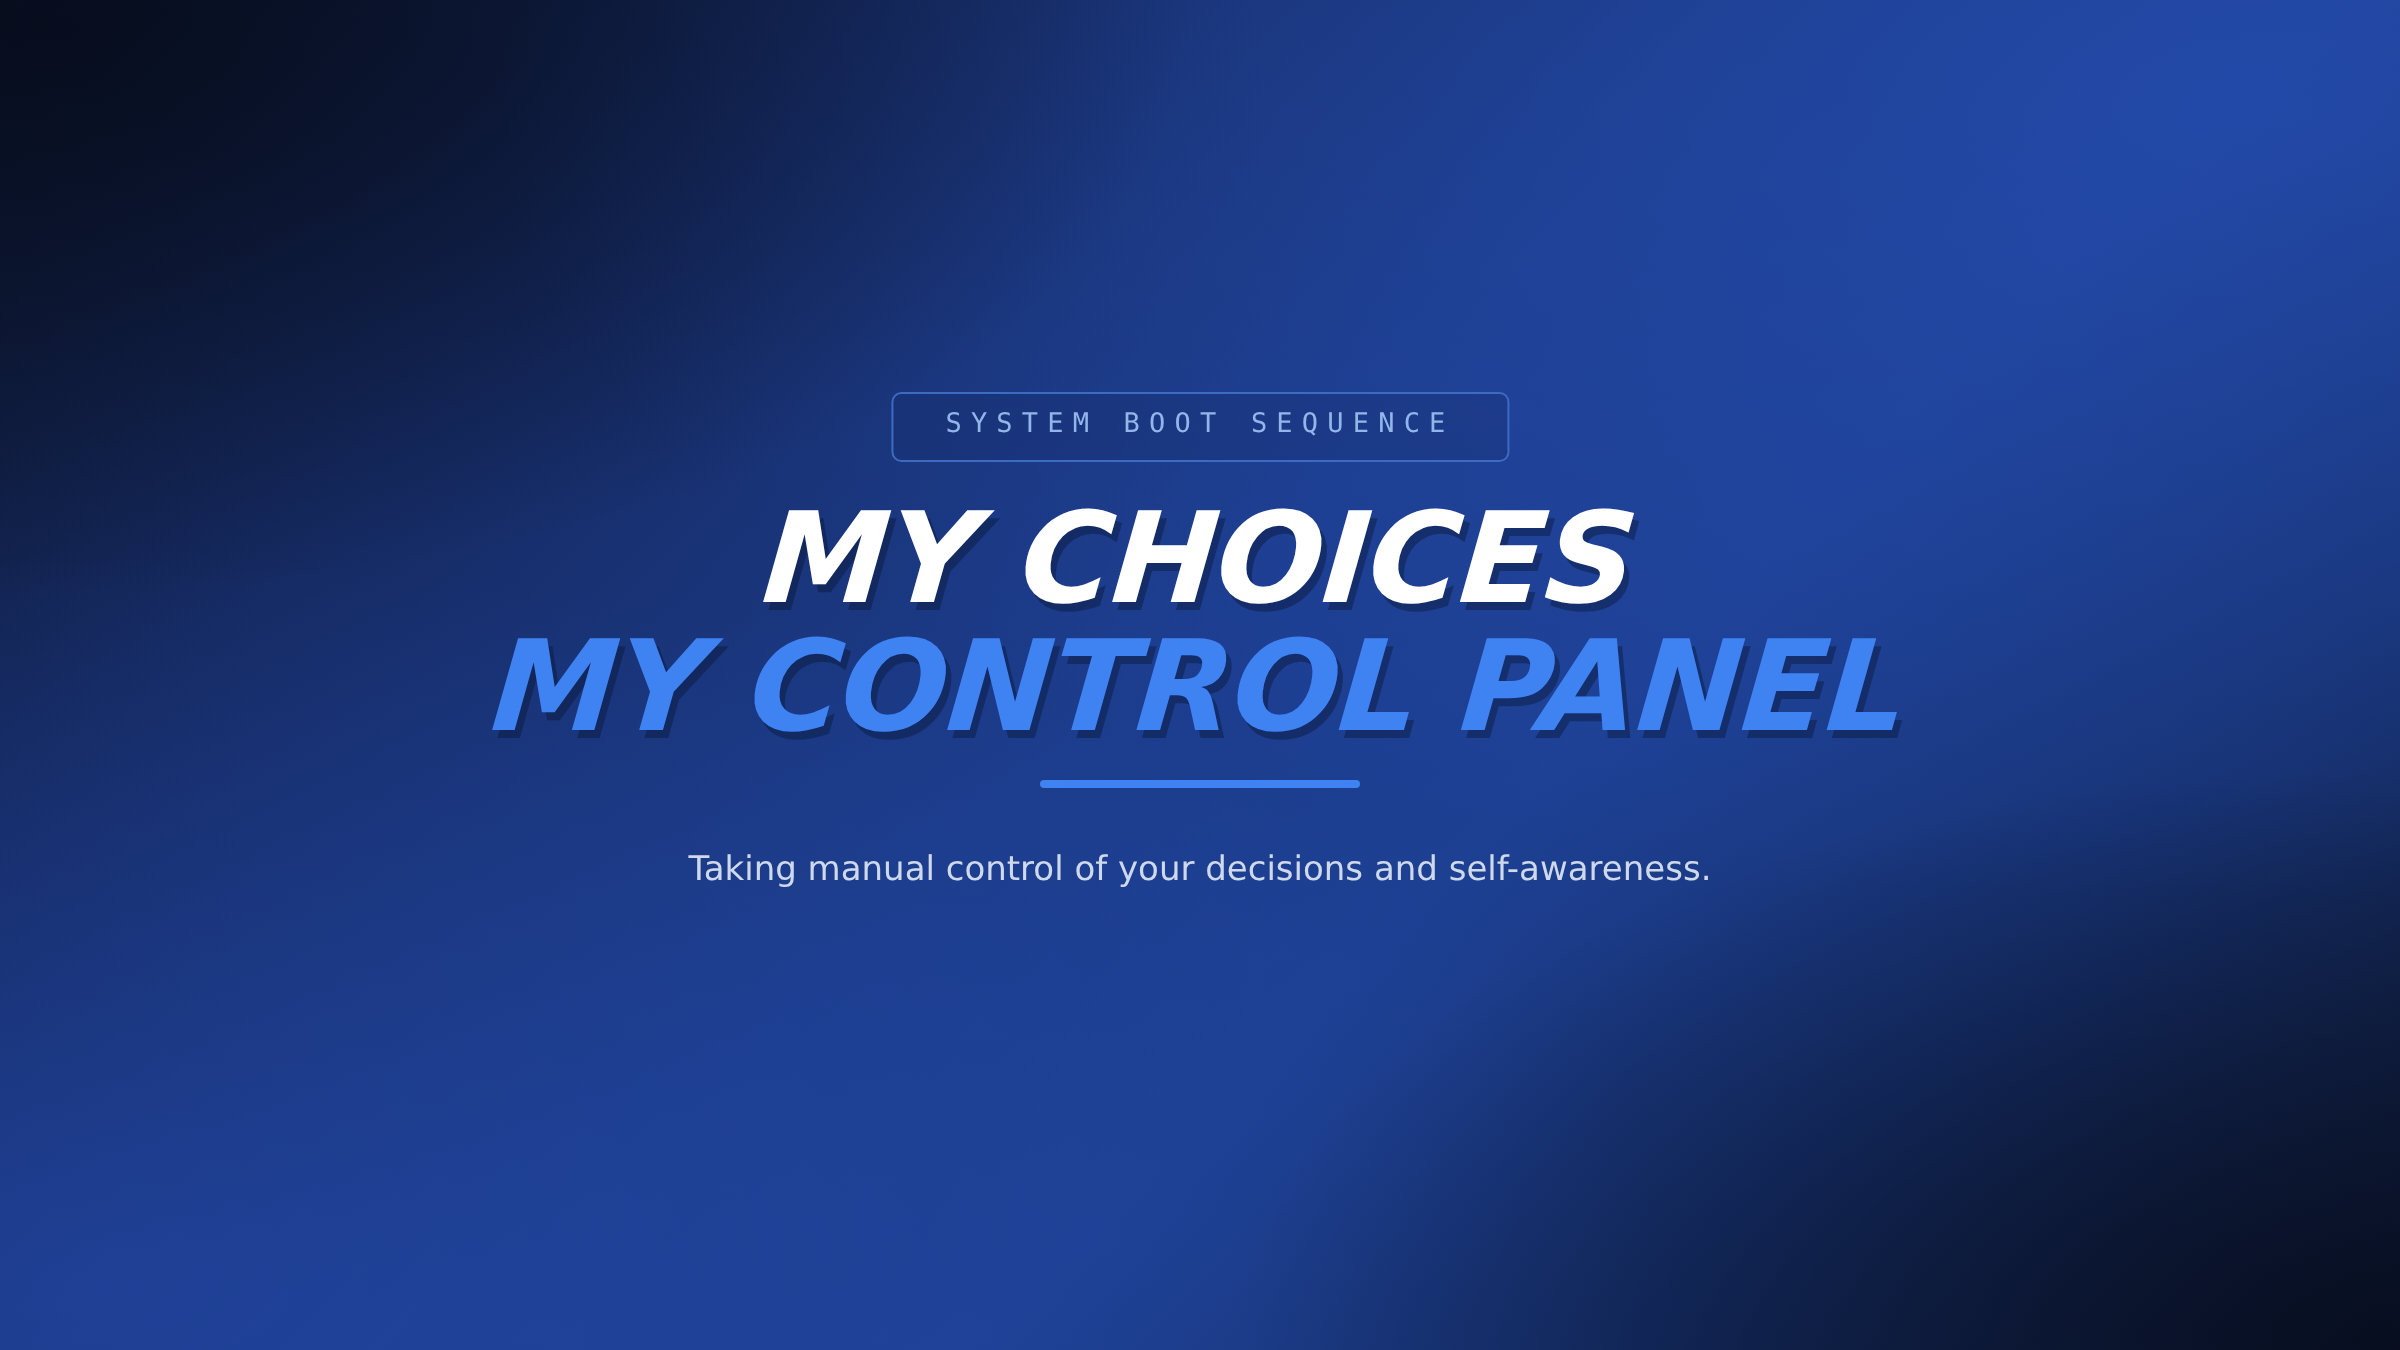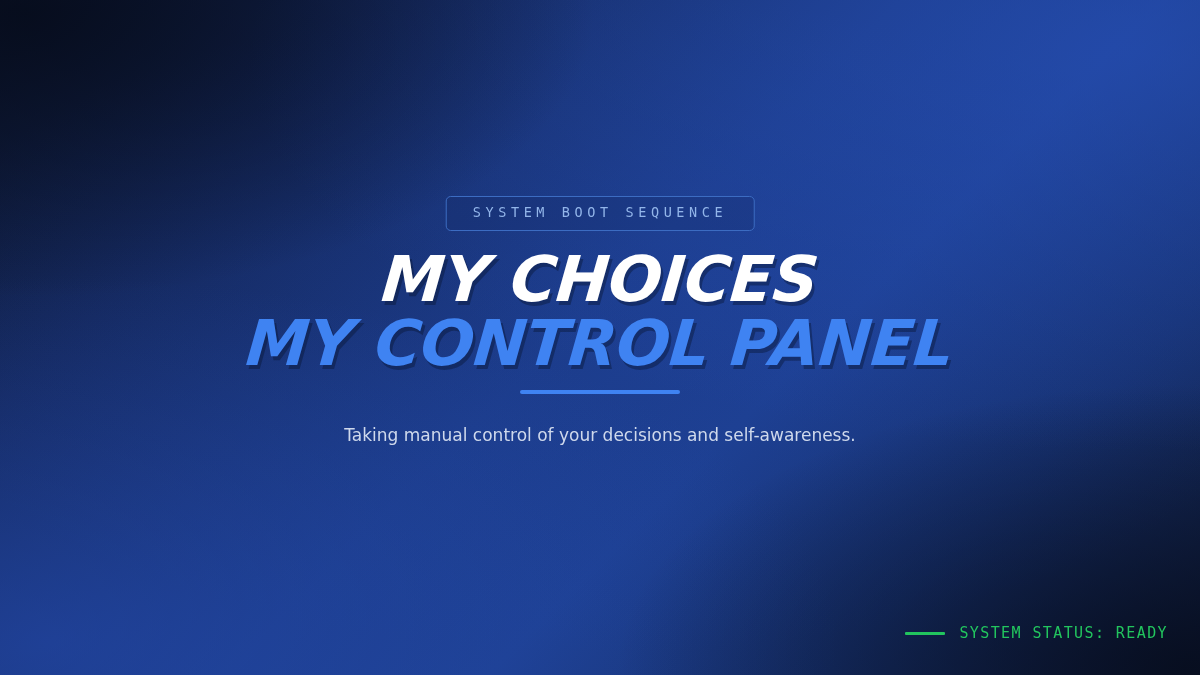--- a/index.html
+++ b/index.html
@@ -168,19 +168,15 @@
 
     <div class="headline">
       <span class="headline-line headline-line-1">MY CHOICES</span>
       <span class="headline-line headline-line-2">MY CONTROL PANEL</span>
     </div>
 
     <div class="divider"></div>
 
     <div class="subtitle">Taking manual control of your decisions and self-awareness.</div>
 
-    <div class="status">
-      <span class="status-dash"></span>
-      <span class="status-text">SYSTEM STATUS: READY</span>
-    </div>
 
   </div>
 </div>
 
 </body></html>

